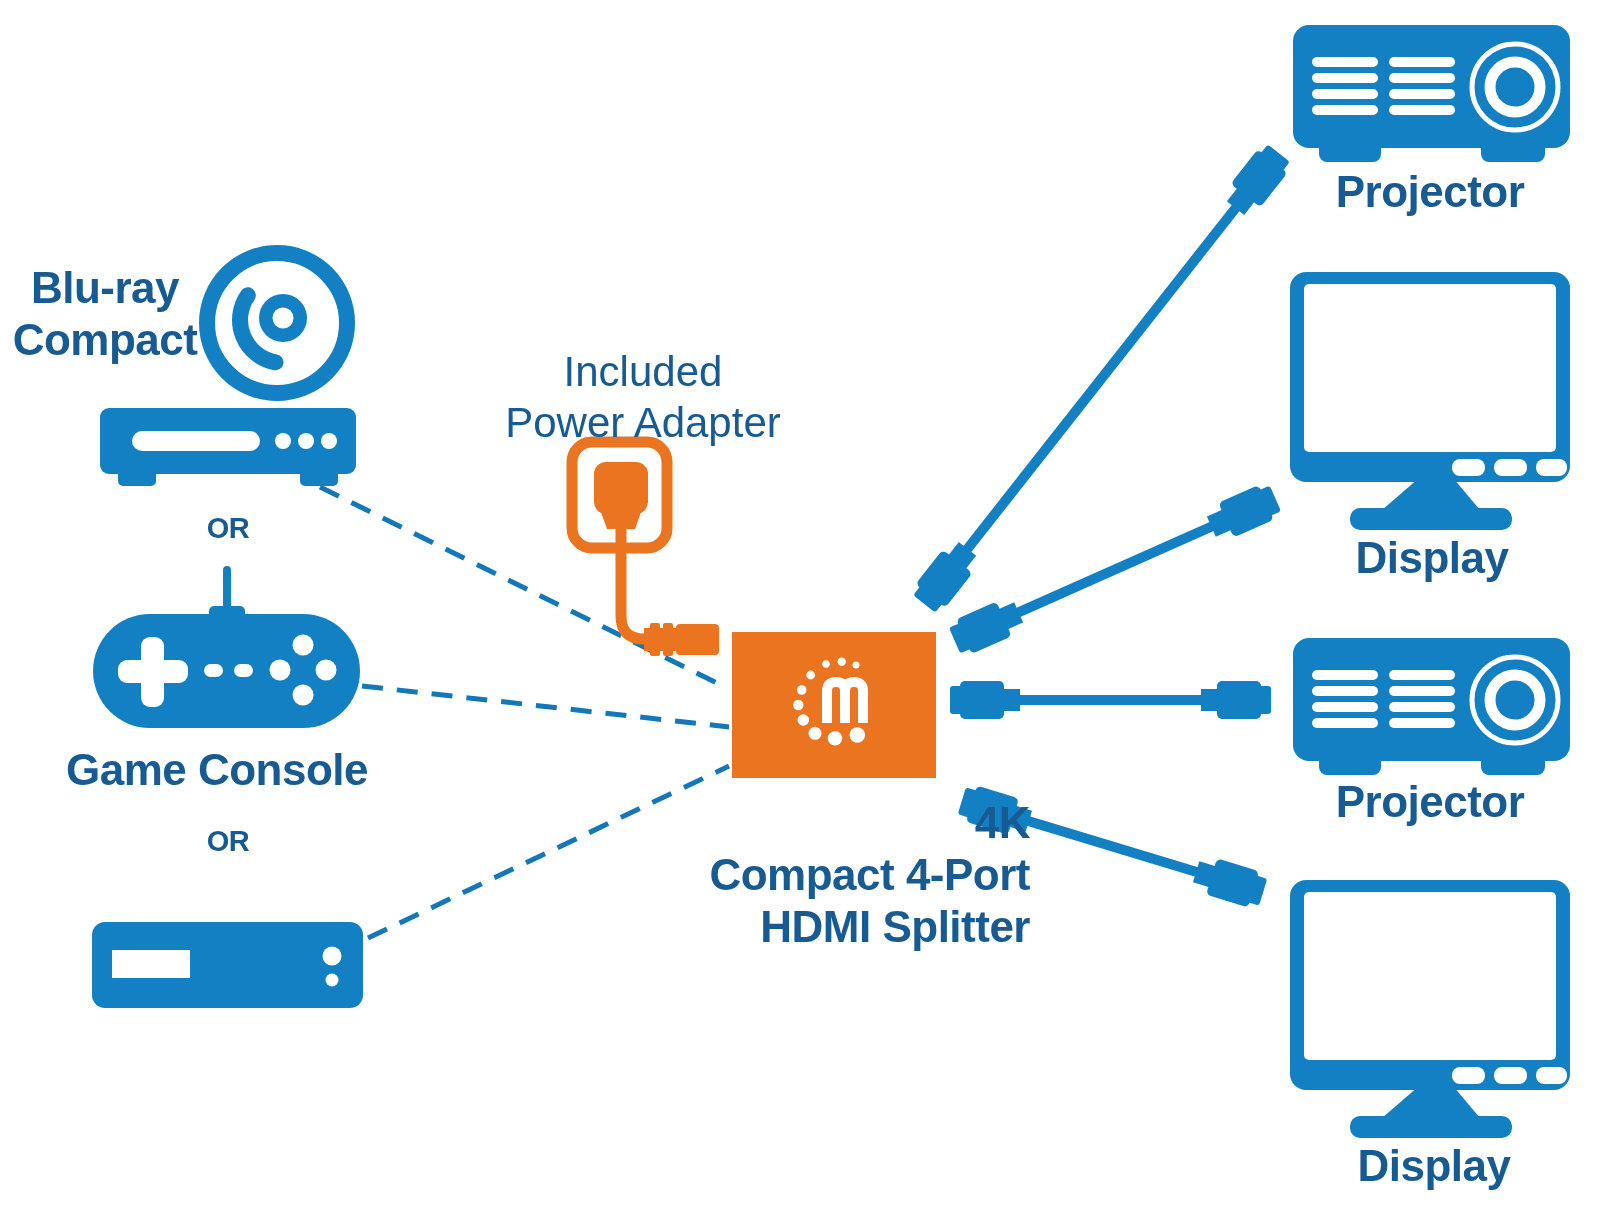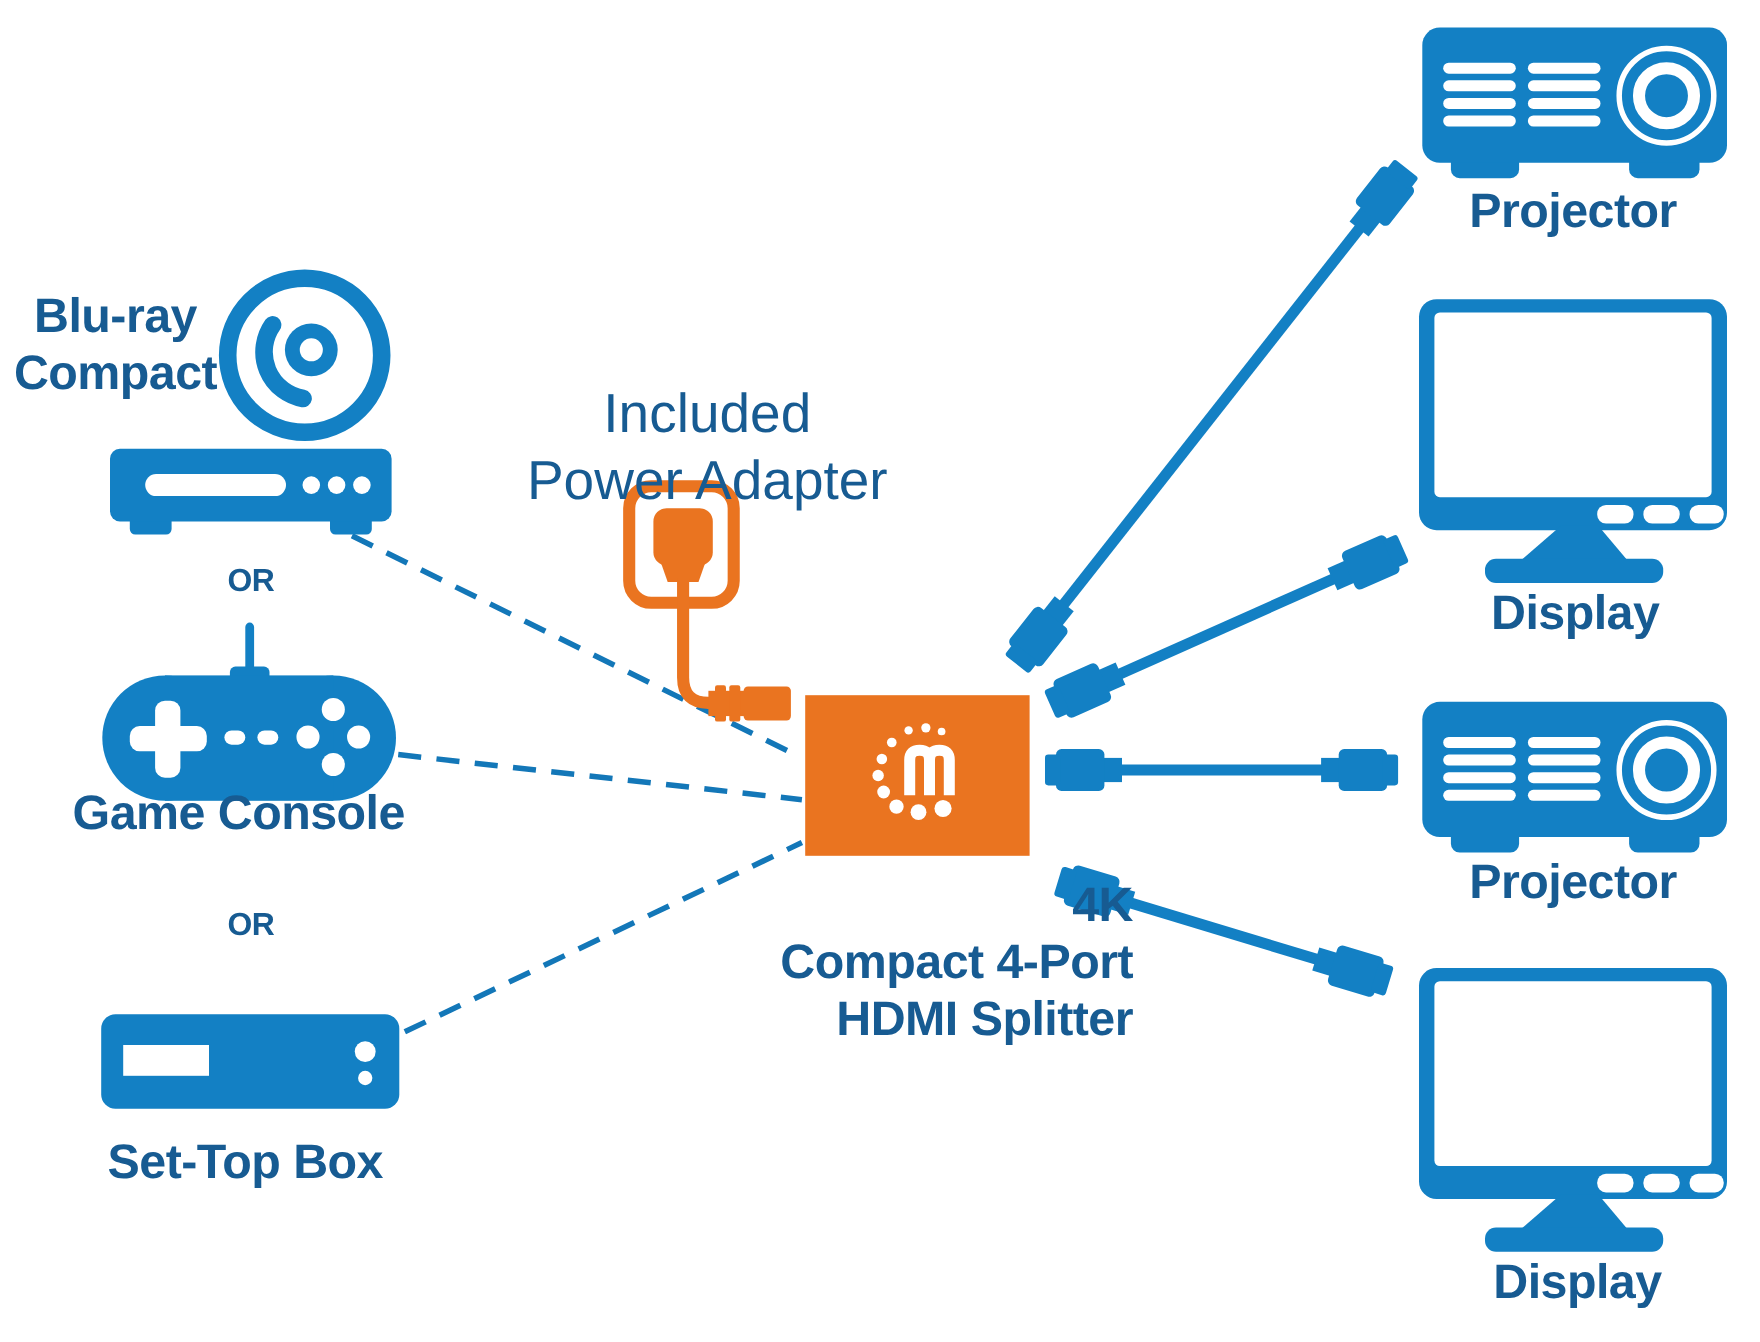--- a/index.html
+++ b/index.html
@@ -9,21 +9,21 @@
   html,body{margin:0;padding:0;background:#fff;}
   .canvas{
     position:relative;width:1600px;height:1220px;background:var(--background);
     overflow:hidden;font-family:"Liberation Sans",sans-serif;
   }
   .layer{position:absolute;left:0;top:0;width:1600px;height:1220px;}
   .lbl{
     position:absolute;color:var(--dark-blue);font-weight:bold;font-size:44px;
     text-align:center;white-space:pre-line;line-height:1.18;letter-spacing:-0.5px;
   }
-  .lbl.small{font-size:50px;font-weight:normal;line-height:1.22;letter-spacing:0;}
+  .lbl.small{font-size:42px;font-weight:normal;line-height:1.22;letter-spacing:0;}
   .lbl.or{font-size:29px;}
   .fill-blue{fill:var(--blue);}
   .fill-white{fill:#ffffff;}
   .fill-orange{fill:var(--orange);}
   .stroke-blue{stroke:var(--blue);fill:none;}
   .stroke-white{stroke:#ffffff;fill:none;}
   .stroke-orange{stroke:var(--orange);fill:none;}
   .dash{stroke:var(--dash-blue);stroke-width:5;stroke-dasharray:21 14;fill:none;}
   .cable{stroke:var(--blue);stroke-width:10;fill:none;}
   .logo-m{stroke:#ffffff;stroke-width:10;fill:none;stroke-linejoin:round;}
@@ -166,25 +166,24 @@
     <use href="#display" transform="translate(1290,272)"></use>
     <use href="#projector" transform="translate(1293,638)"></use>
     <use href="#display" transform="translate(1290,880)"></use>
   </svg>
 
   <div class="lbl" style="left:5px;top:262px;width:200px;">Blu-ray
 Compact</div>
 
   <div class="lbl or" style="left:128px;top:511px;width:200px;">OR</div>
 
-  <div class="lbl" style="left:17px;top:714px;width:400px;">Game Console</div>
+  <div class="lbl" style="left:17px;top:744px;width:400px;">Game Console</div>
 
   <div class="lbl or" style="left:128px;top:824px;width:200px;">OR</div>
 
-  <div class="lbl" style="left:23px;top:1031px;width:400px;">Set-Top Box</div>
 
   <div class="lbl small" style="left:443px;top:346px;width:400px;">Included
 Power Adapter</div>
 
   <div class="lbl" style="left:630px;top:797px;width:400px;text-align:right;">4K
 Compact 4-Port
 HDMI Splitter</div>
 
   <div class="lbl" style="left:1230px;top:166px;width:400px;">Projector</div>
 

